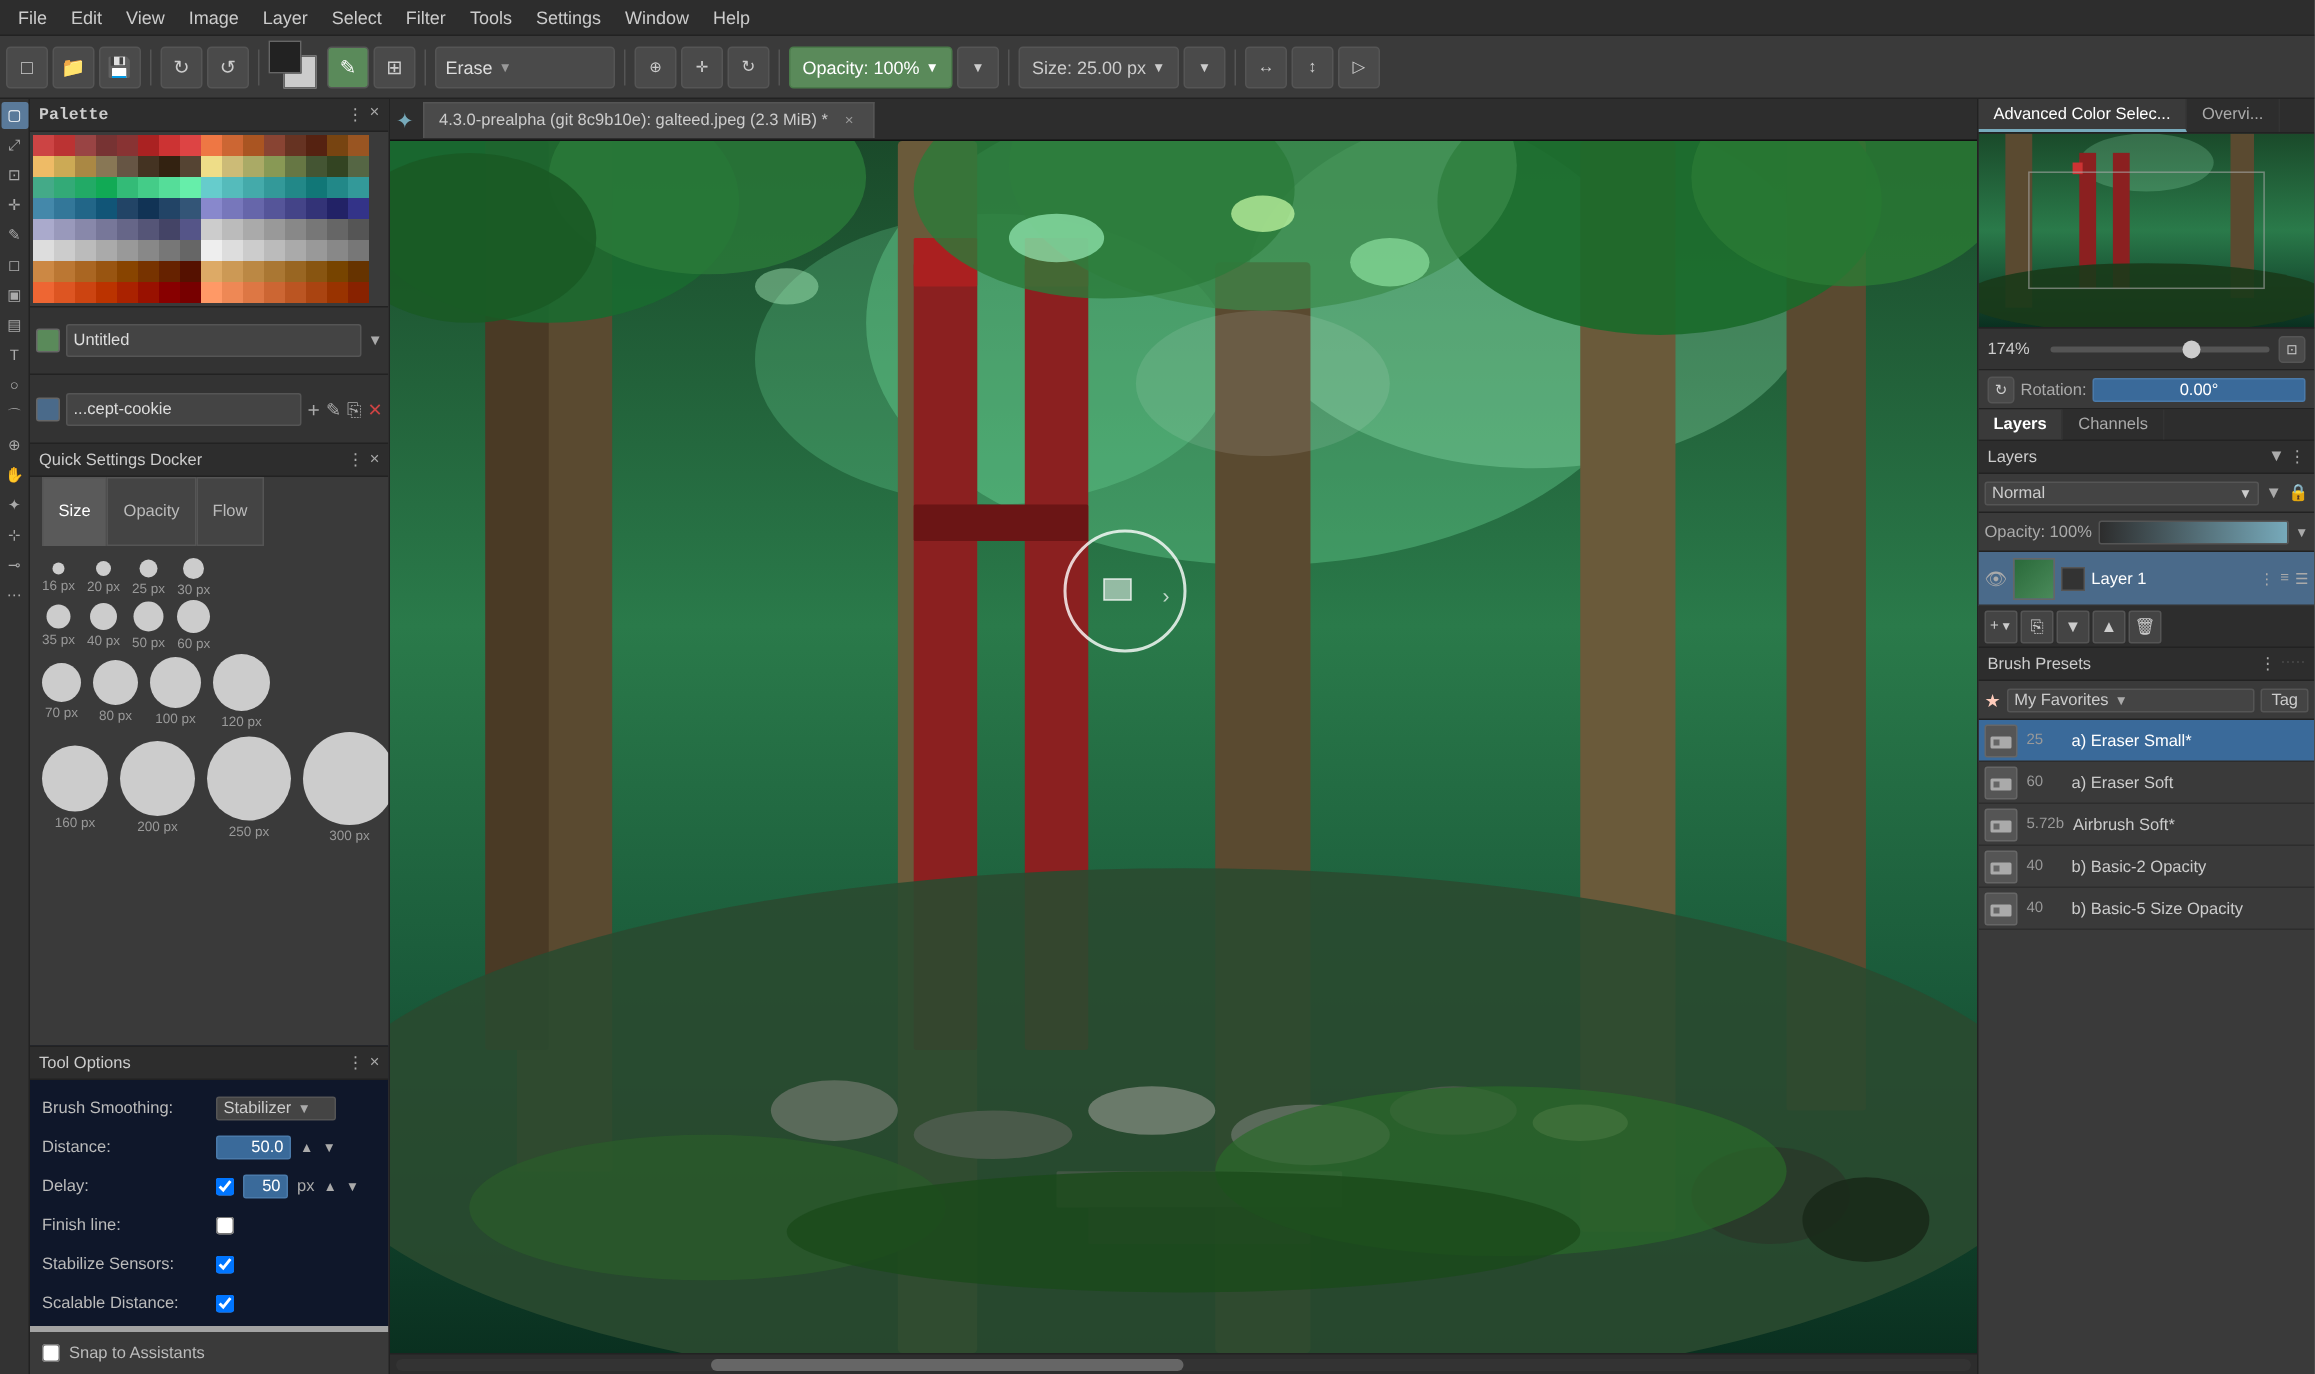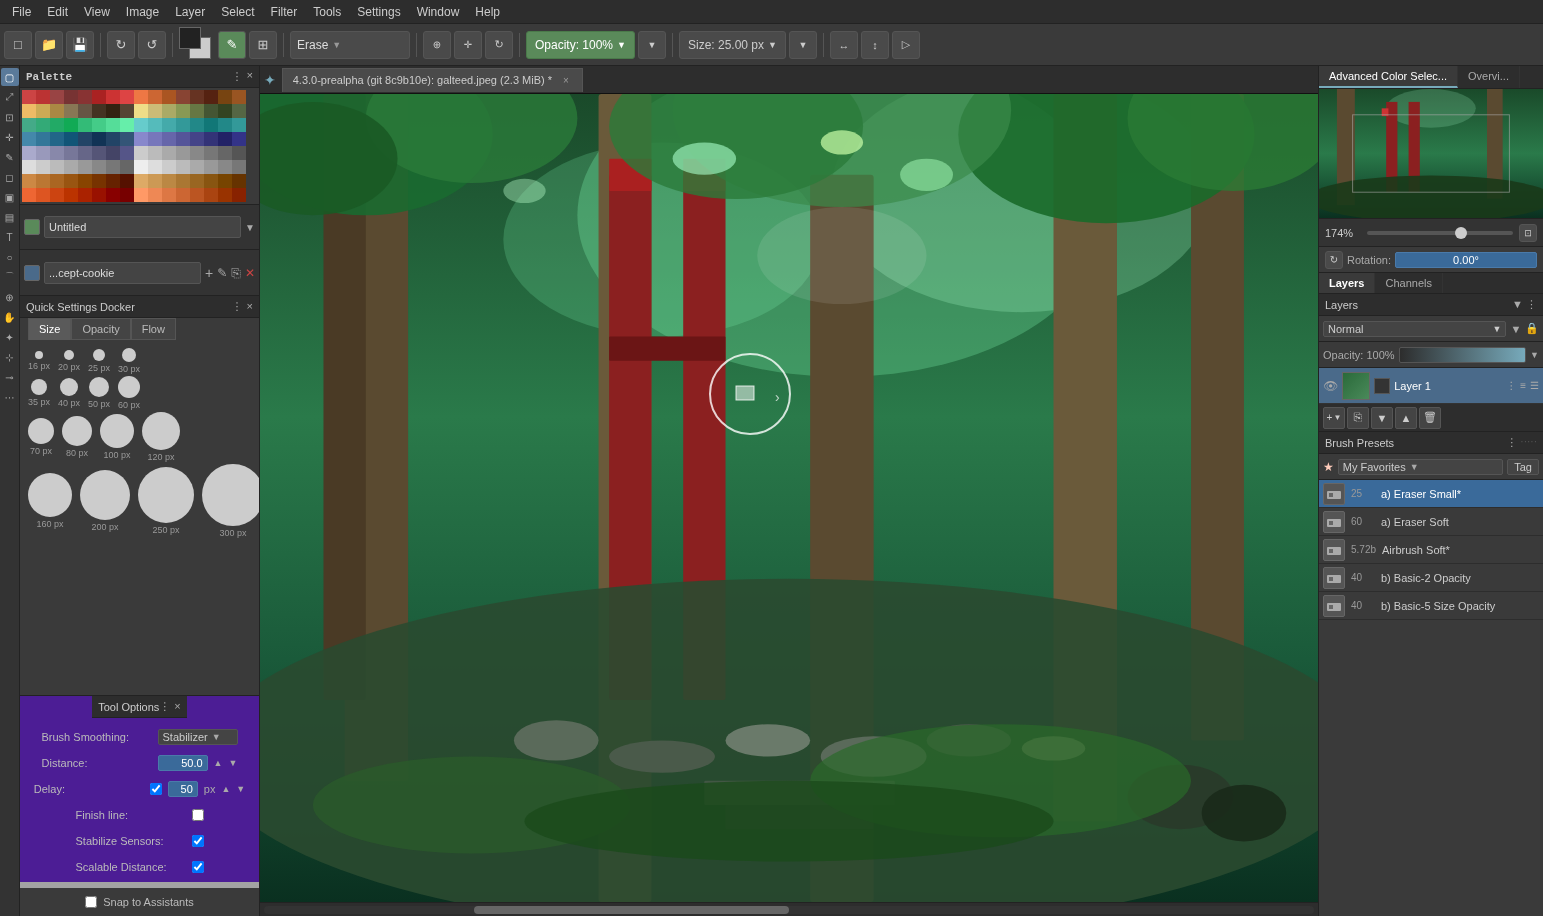--- a/index.html
+++ b/index.html
@@ -255,21 +255,21 @@
       flex-direction: column;
       gap: 2px;
       flex-shrink: 0;
     }
     .brush-tabs {
       display: flex;
       gap: 0;
       margin-bottom: 4px;
     }
     .brush-tab {
-      padding: 4px 10px;
+      padding: 16px 10px;
       background: #444;
       border: 1px solid #555;
       cursor: pointer;
       font-size: 11px;
       color: #bbb;
     }
     .brush-tab.active {
       background: #5a5a5a;
       color: #fff;
       border-bottom: none;
@@ -291,28 +291,27 @@
       flex-shrink: 0;
     }
     .brush-label {
       font-size: 9px;
       color: #999;
       text-align: center;
     }
 
     
     .tool-options {
-      background: #4c1d95;
+      background: #0f172a;
       border-top: 1px solid #222;
       padding: 4px 8px;
       display: flex;
       flex-direction: column;
       gap: 4px;
       flex-shrink: 0;
-      align-items: center;
     }
     .option-row {
       display: flex;
       align-items: center;
       gap: 6px;
       height: 22px;
     }
     .option-label {
       color: #bbb;
       font-size: 11px;
@@ -341,23 +340,22 @@
       align-items: center;
       gap: 4px;
     }
 
     
     .snap-row {
       display: flex;
       align-items: center;
       gap: 6px;
       padding: 8px 8px;
-      border-top: 6px solid #a3a3a3;
-      flex-shrink: 0;
-      justify-content: center;
+      border-top: 4px solid #a3a3a3;
+      flex-shrink: 0;
     }
 
     
     .canvas-area {
       flex: 1;
       display: flex;
       flex-direction: column;
       overflow: hidden;
       background: #555;
     }

